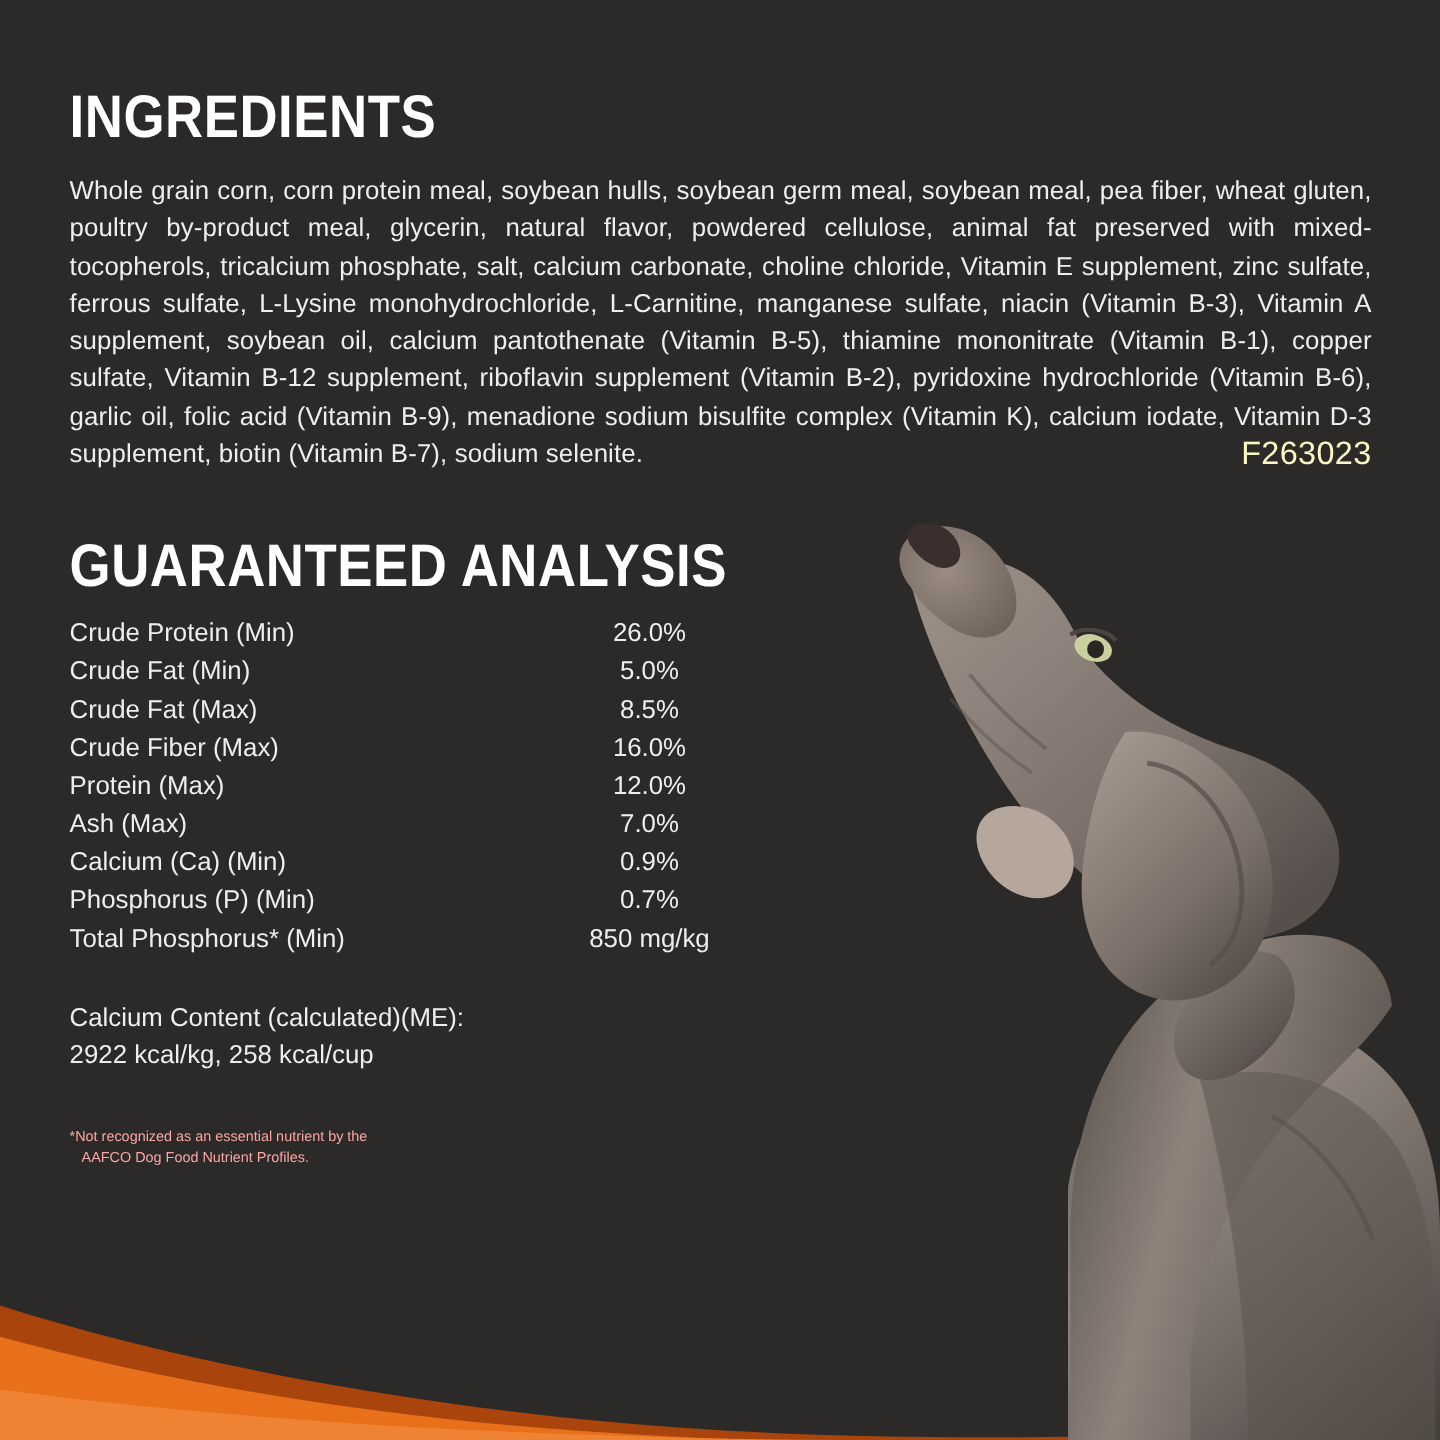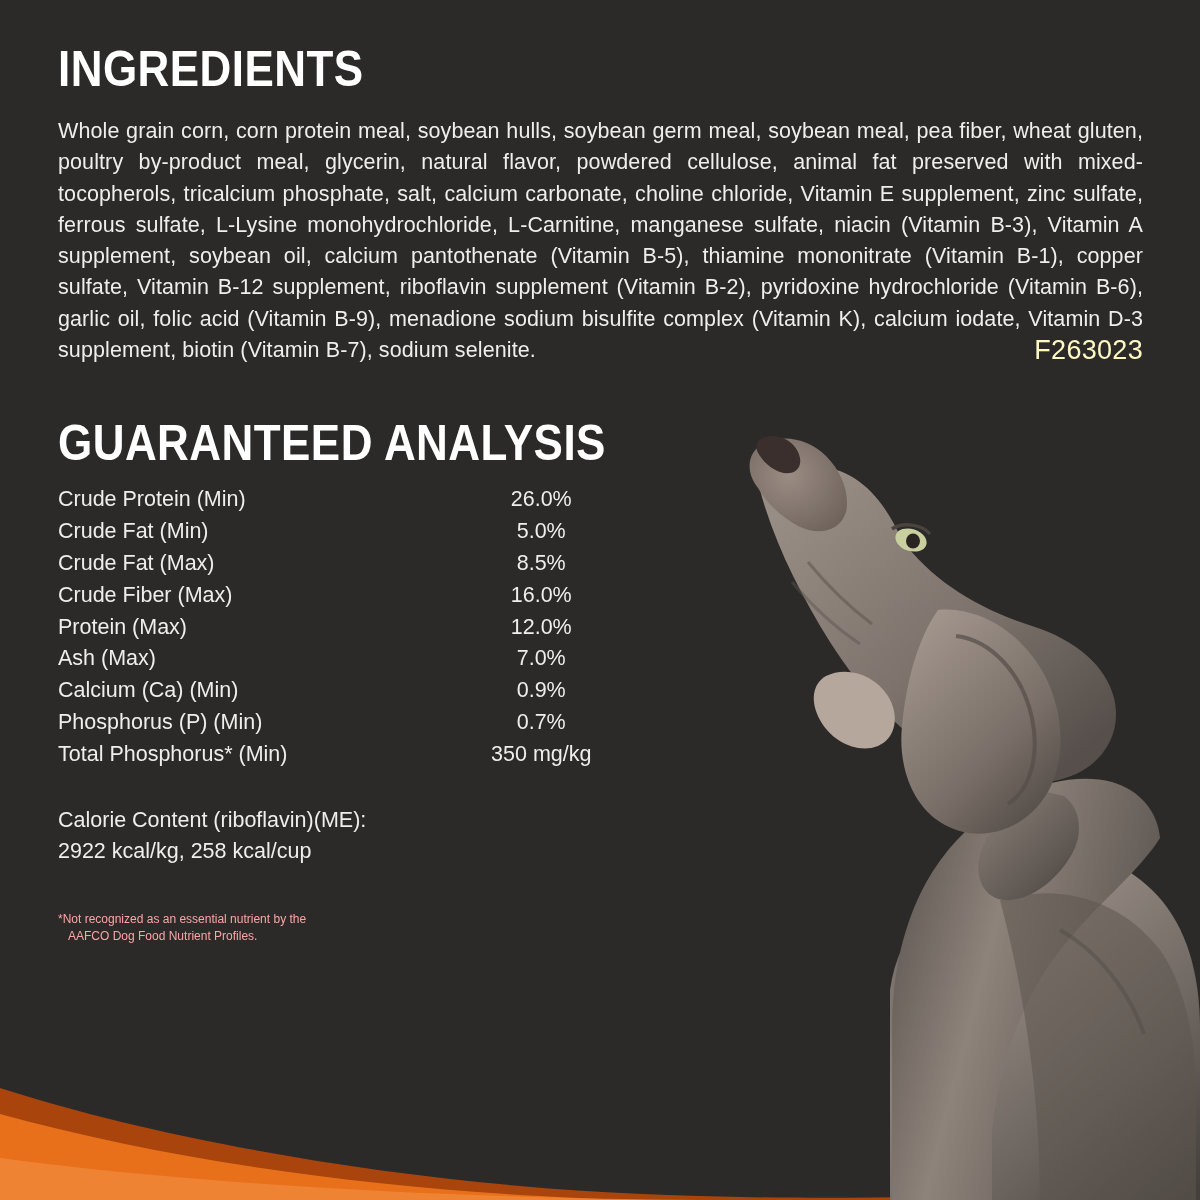--- a/index.html
+++ b/index.html
@@ -38,20 +38,21 @@
     height: 770px;
     z-index: 2;
     pointer-events: none;
   }
 
   
   .content {
     position: relative;
     z-index: 3;
     padding: 44px 28px 0 58px;
+    margin-top: 28px;
   }
 
   h1.section-title {
     color: #ffffff;
     font-size: 50px;
     line-height: 1.0;
     font-weight: 700;
     letter-spacing: 0.5px;
     font-family: "Liberation Sans Narrow", "Liberation Sans", sans-serif;
     transform: scaleX(0.88);
@@ -246,27 +247,27 @@
         <tr>
           <td class="ga-label">Calcium (Ca) (Min)</td>
           <td class="ga-value">0.9%</td>
         </tr>
         <tr>
           <td class="ga-label">Phosphorus (P) (Min)</td>
           <td class="ga-value">0.7%</td>
         </tr>
         <tr>
           <td class="ga-label">Total Phosphorus* (Min)</td>
-          <td class="ga-value">350 mg/kg</td>
+          <td class="ga-value">850 mg/kg</td>
         </tr>
       </tbody>
     </table>
 
     <div class="calorie-block">
-      <div>Calorie Content (riboflavin)(ME):</div>
+      <div>Calcium Content (calculated)(ME):</div>
       <div>2922 kcal/kg, 258 kcal/cup</div>
     </div>
 
     <div class="footnote">
       <span>*Not recognized as an essential nutrient by the</span>
       <span class="fn-indent">AAFCO Dog Food Nutrient Profiles.</span>
     </div>
 
   </div>
 </div>

